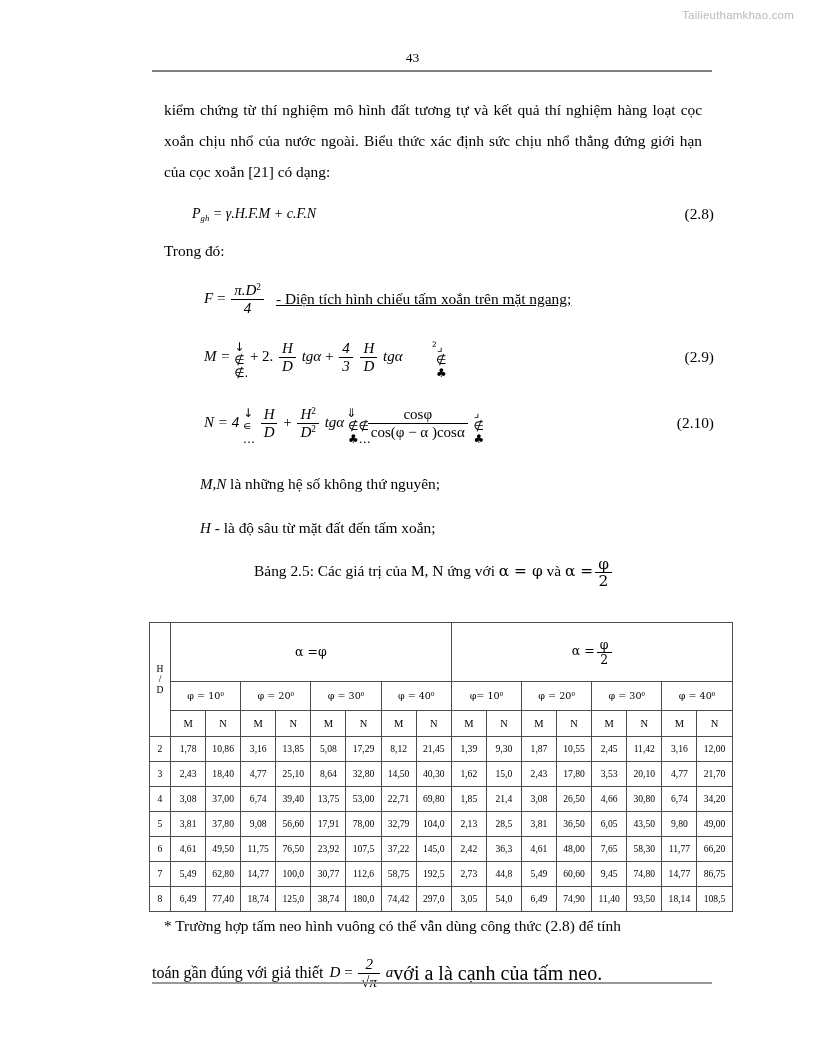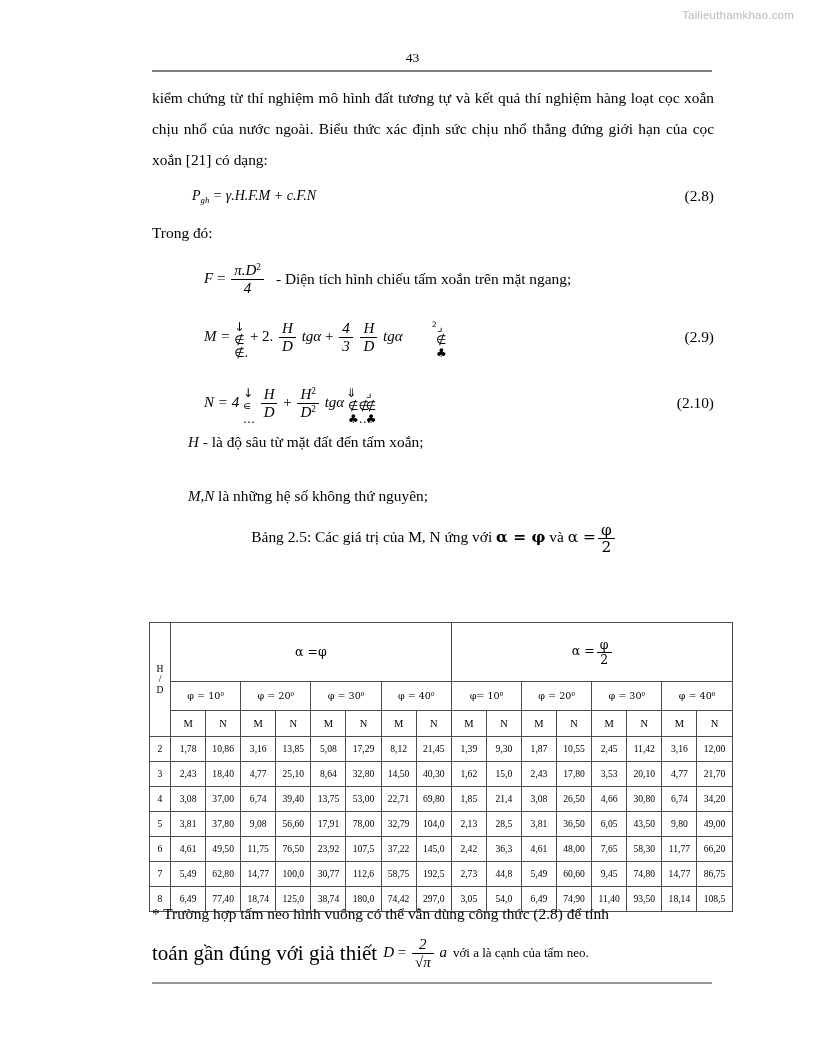--- a/index.html
+++ b/index.html
@@ -63,21 +63,21 @@
 
   
   .content {
     position: absolute;
     left: 152px;
     top: 82px;
     width: 562px;
   }
 
   p.body {
-    margin: 0;
+    margin: 12px;
     font-size: 15.4px;
     line-height: 31px;
     text-align: justify;
     text-justify: inter-word;
   }
   p.body.no-justify { text-align: left; }
 
   
   .formula-row {
     position: relative;
@@ -216,21 +216,21 @@
 
     <div class="formula-row" style="margin-top:10px; padding-left:52px; height:42px;">
       <span class="math" style="font-size:15px;">
         <span>F</span>
         <span class="up">=</span>
         <span class="frac">
           <span class="num"><span>π.D</span><span class="sup">2</span></span>
           <span class="den">4</span>
         </span>
       </span>
-      <span style="font-style:normal; font-size:15.4px; margin-left:10px;">- Diện tích hình chiếu tấm xoắn trên mặt ngang;</span>
+      <span style="font-style:normal; font-size:15.4px; margin-left:10px;text-decoration:underline;">- Diện tích hình chiếu tấm xoắn trên mặt ngang;</span>
     </div>
 
     <div class="formula-row" style="margin-top:14px; padding-left:52px; height:46px;">
       <span class="math" style="font-size:15px;">
         <span>M =</span>
         <span class="brk"><i class="a">↓</i><i class="b">∉</i><i class="c">∉.</i></span>
         <span class="up">+ 2.</span>
         <span class="frac">
           <span class="num">H</span>
           <span class="den">D</span>
@@ -264,39 +264,43 @@
           <span class="num">H</span>
           <span class="den">D</span>
         </span>
         <span class="up">+</span>
         <span class="frac">
           <span class="num"><span>H</span><span class="sup">2</span></span>
           <span class="den"><span>D</span><span class="sup">2</span></span>
         </span>
         <span>tgα</span>
         <span class="brk" style="width:14px;"><i class="a" style="left:-2px;">⇓</i><i class="b">∉∉</i><i class="c">♣…</i></span>
+        <span class="frac" style="font-style:normal;">
+          <span class="num">cosφ</span>
+          <span class="den">cos(φ − α )cosα</span>
+        </span>
         <span class="brk" style="width:12px;"><i class="a">⌟</i><i class="b">∉</i><i class="c">♣</i></span>
       </span>
       <span class="eqno">(2.10)</span>
     </div>
 
+    <p class="body no-justify" style="margin-top:22px; padding-left:36px;">
+      <span class="math" style="font-size:15px;">M,N</span>
+      <span>là những hệ số không thứ nguyên;</span>
+    </p>
+
     <p class="body no-justify" style="padding-left:36px;">
       <span class="math" style="font-size:15px;">H</span>
       <span>- là độ sâu từ mặt đất đến tấm xoắn;</span>
     </p>
 
-    <p class="body no-justify" style="margin-top:22px; padding-left:36px;">
-      <span class="math" style="font-size:15px;">M,N</span>
-      <span>là những hệ số không thứ nguyên;</span>
-    </p>
-
 
     <p class="caption" style="margin-top:10px;">
       <span>Bảng 2.5: Các giá trị của M, N ứng với</span>
-      <span style="font-family:'DejaVu Serif',serif;font-weight:bold;">α  = φ</span>
+      <span style="font-family:'DejaVu Serif',serif;">α  = φ</span>
       <span>và</span>
       <span style="font-family:'DejaVu Serif',serif;">α =</span><span class="afrac" style="font-family:'DejaVu Serif',serif;"><span>φ</span><span class="d">2</span></span>
     </p>
 
   </div>
 
   <div class="tbl-wrap">
     <table class="data">
       <colgroup>
         <col class="hd-col">
@@ -494,29 +498,29 @@
           <td>18,14</td>
           <td>108,5</td>
         </tr>
       </tbody>
     </table>
   </div>
 
   <div class="after-table">
     <p class="body">* Trường hợp tấm neo hình vuông có thể vẫn dùng công thức (2.8) để tính</p>
     <div class="formula-row" style="margin-top:4px; height:40px;">
-      <span style="font-style:normal; font-size:21px;">toán gần đúng với giả thiết</span>
+      <span style="font-style:normal; font-size:16px;">toán gần đúng với giả thiết</span>
       <span class="math" style="font-size:15px; margin-left:6px;">
         <span>D</span>
         <span class="up">=</span>
         <span class="frac">
           <span class="num">2</span>
           <span class="den">√π</span>
         </span>
         <span>a</span>
       </span>
-      <span style="font-style:normal; font-size:13px; margin-left:6px;">với a là cạnh của tấm neo.</span>
+      <span style="font-style:normal; font-size:20px; ">với a là cạnh của tấm neo.</span>
     </div>
   </div>
 
   <div class="rule-bottom"></div>
 
 </div>
 
 </body></html>

